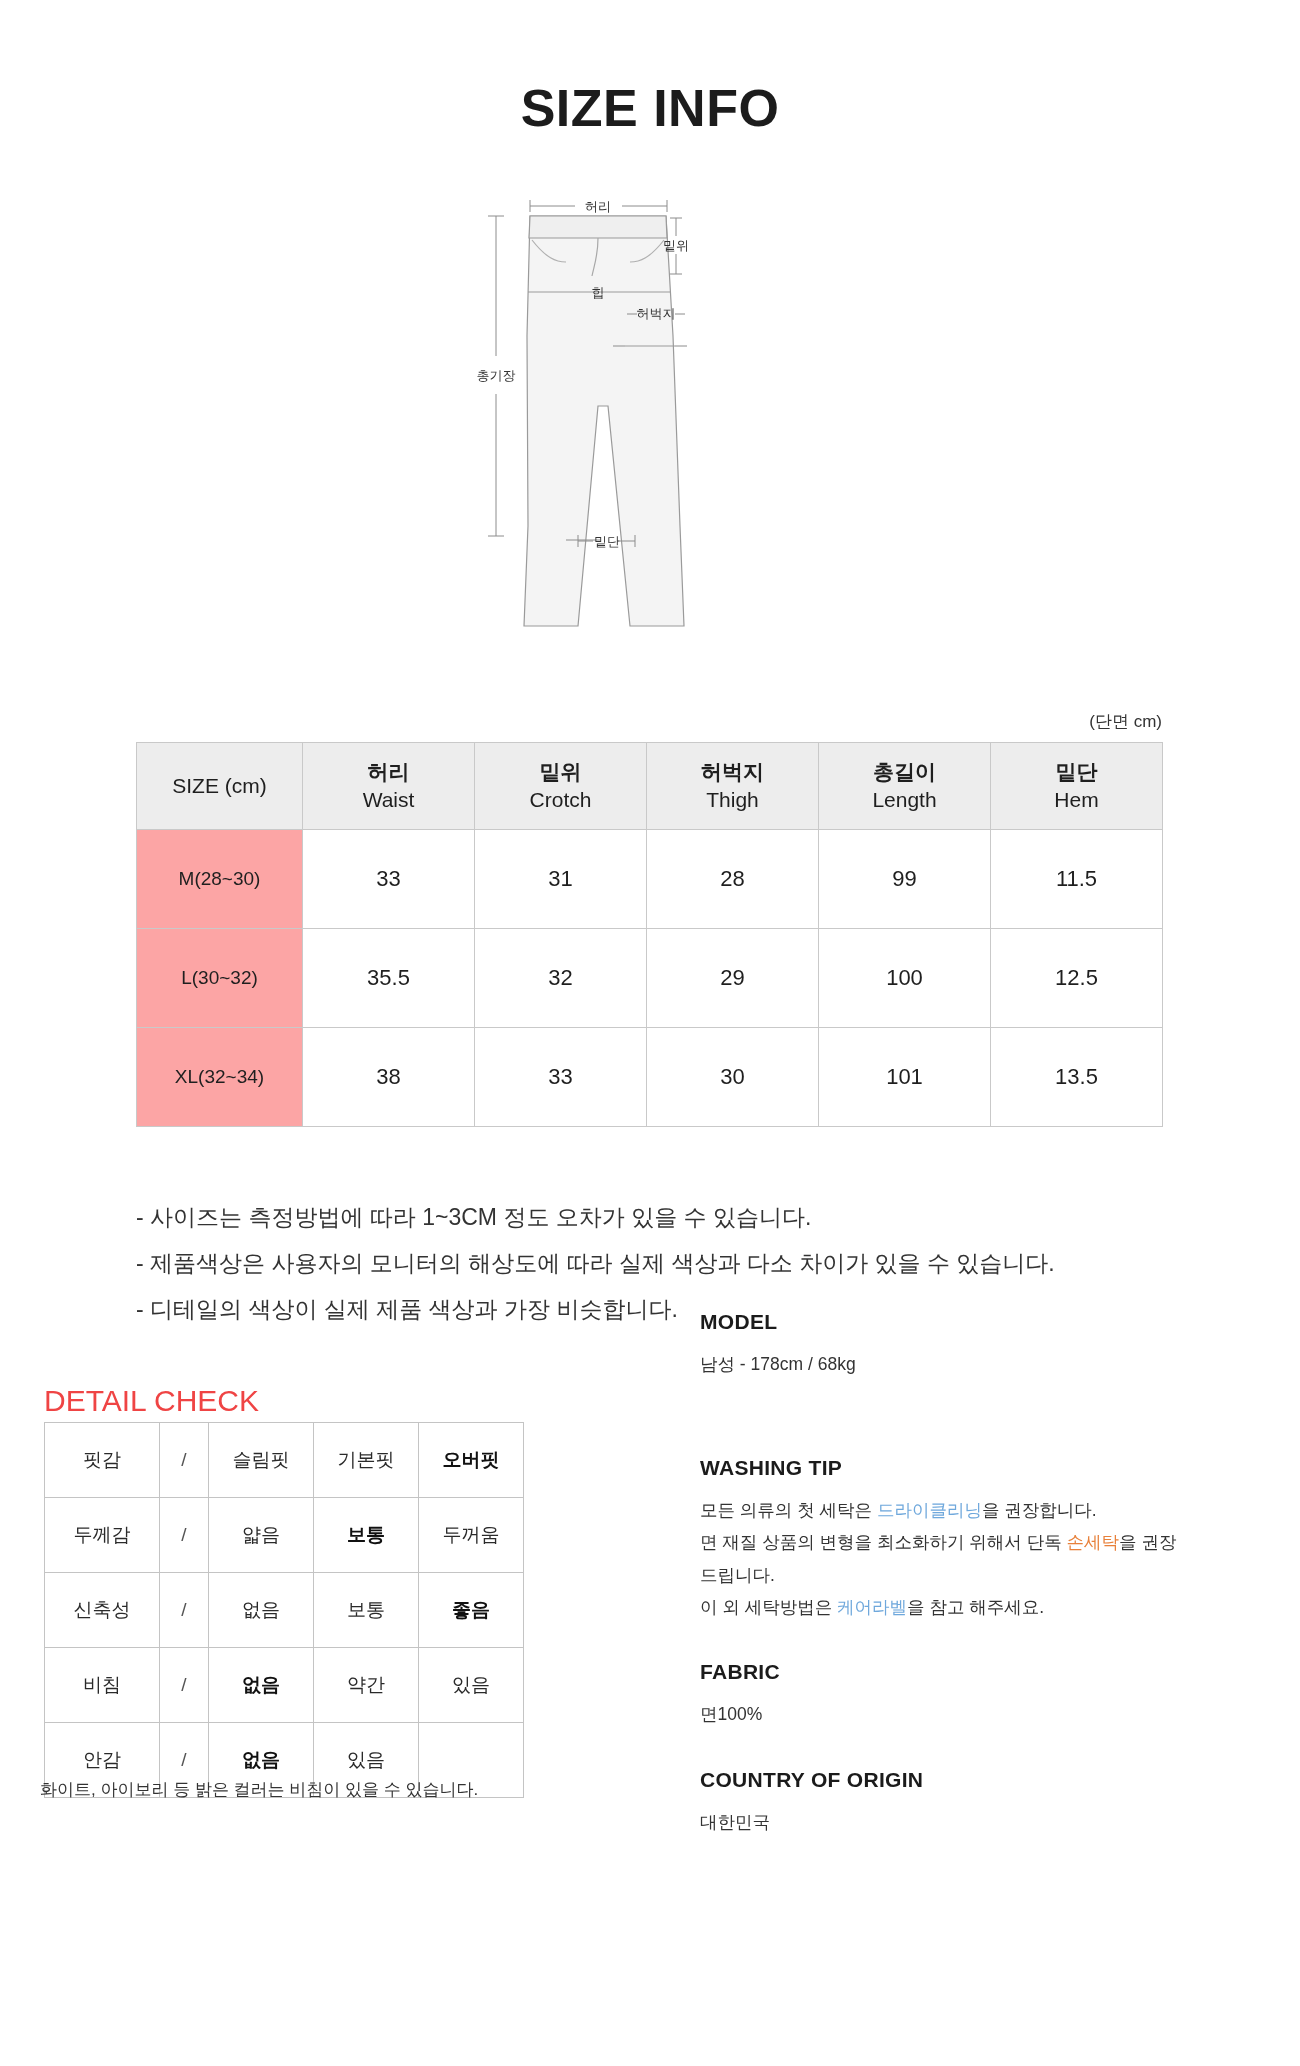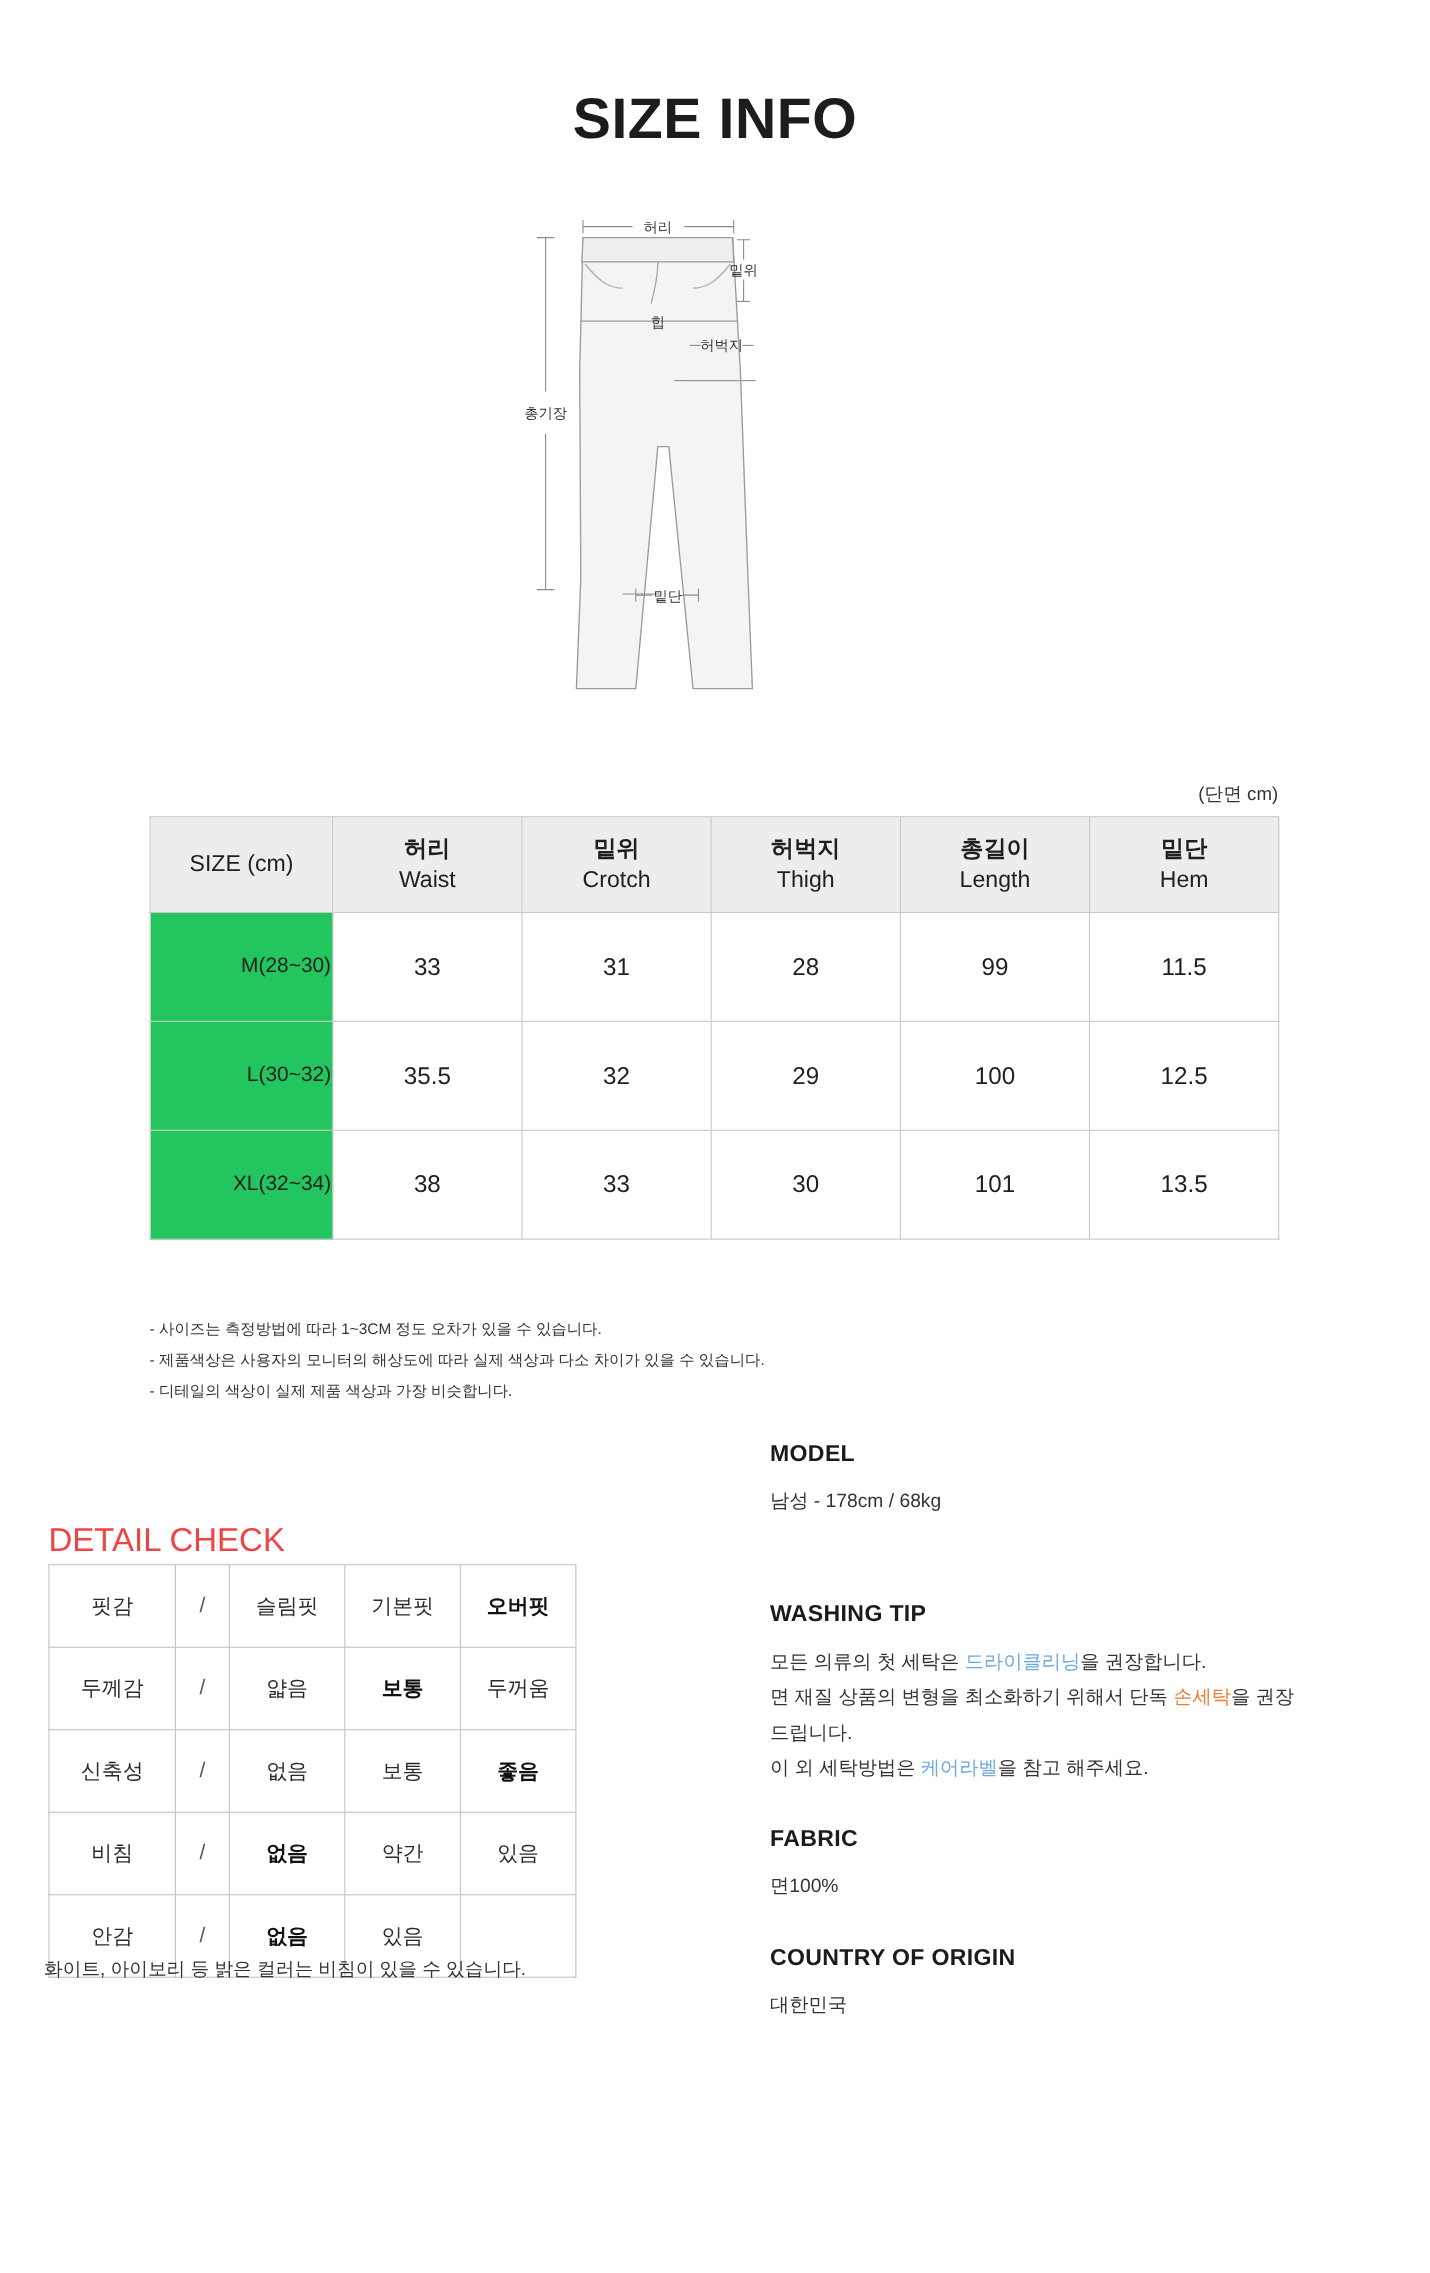--- a/index.html
+++ b/index.html
@@ -76,33 +76,32 @@
     background: #ededed;
     height: 84px;
     font-size: 21px;
     line-height: 1.35;
   }
   .size-table thead td .kr { display: block; font-weight: bold; font-size: 21px;}
   .size-table thead td .en { display: block; font-size: 21px;}
   .size-table thead td.head-size { font-size: 19px; }
   .size-table tbody td { height: 96px; font-size: 22px; background: #ffffff; }
   .size-table tbody td.rowhead {
-    background: #22c55e;
+    background: #fca5a5;
     font-size: 19px;
-    text-align: right;
   }
   .col-size { width: 166px; }
   .col-data { width: 172px; }
 
   
   .notes {
     position: absolute;
     top: 1194px;
     left: 136px;
-    font-size: 14px;
+    font-size: 23px;
     line-height: 2.0;
     color: #333;
   }
 
   
   .detail-heading {
     position: absolute;
     top: 1384px;
     left: 44px;
     font-size: 30px;

